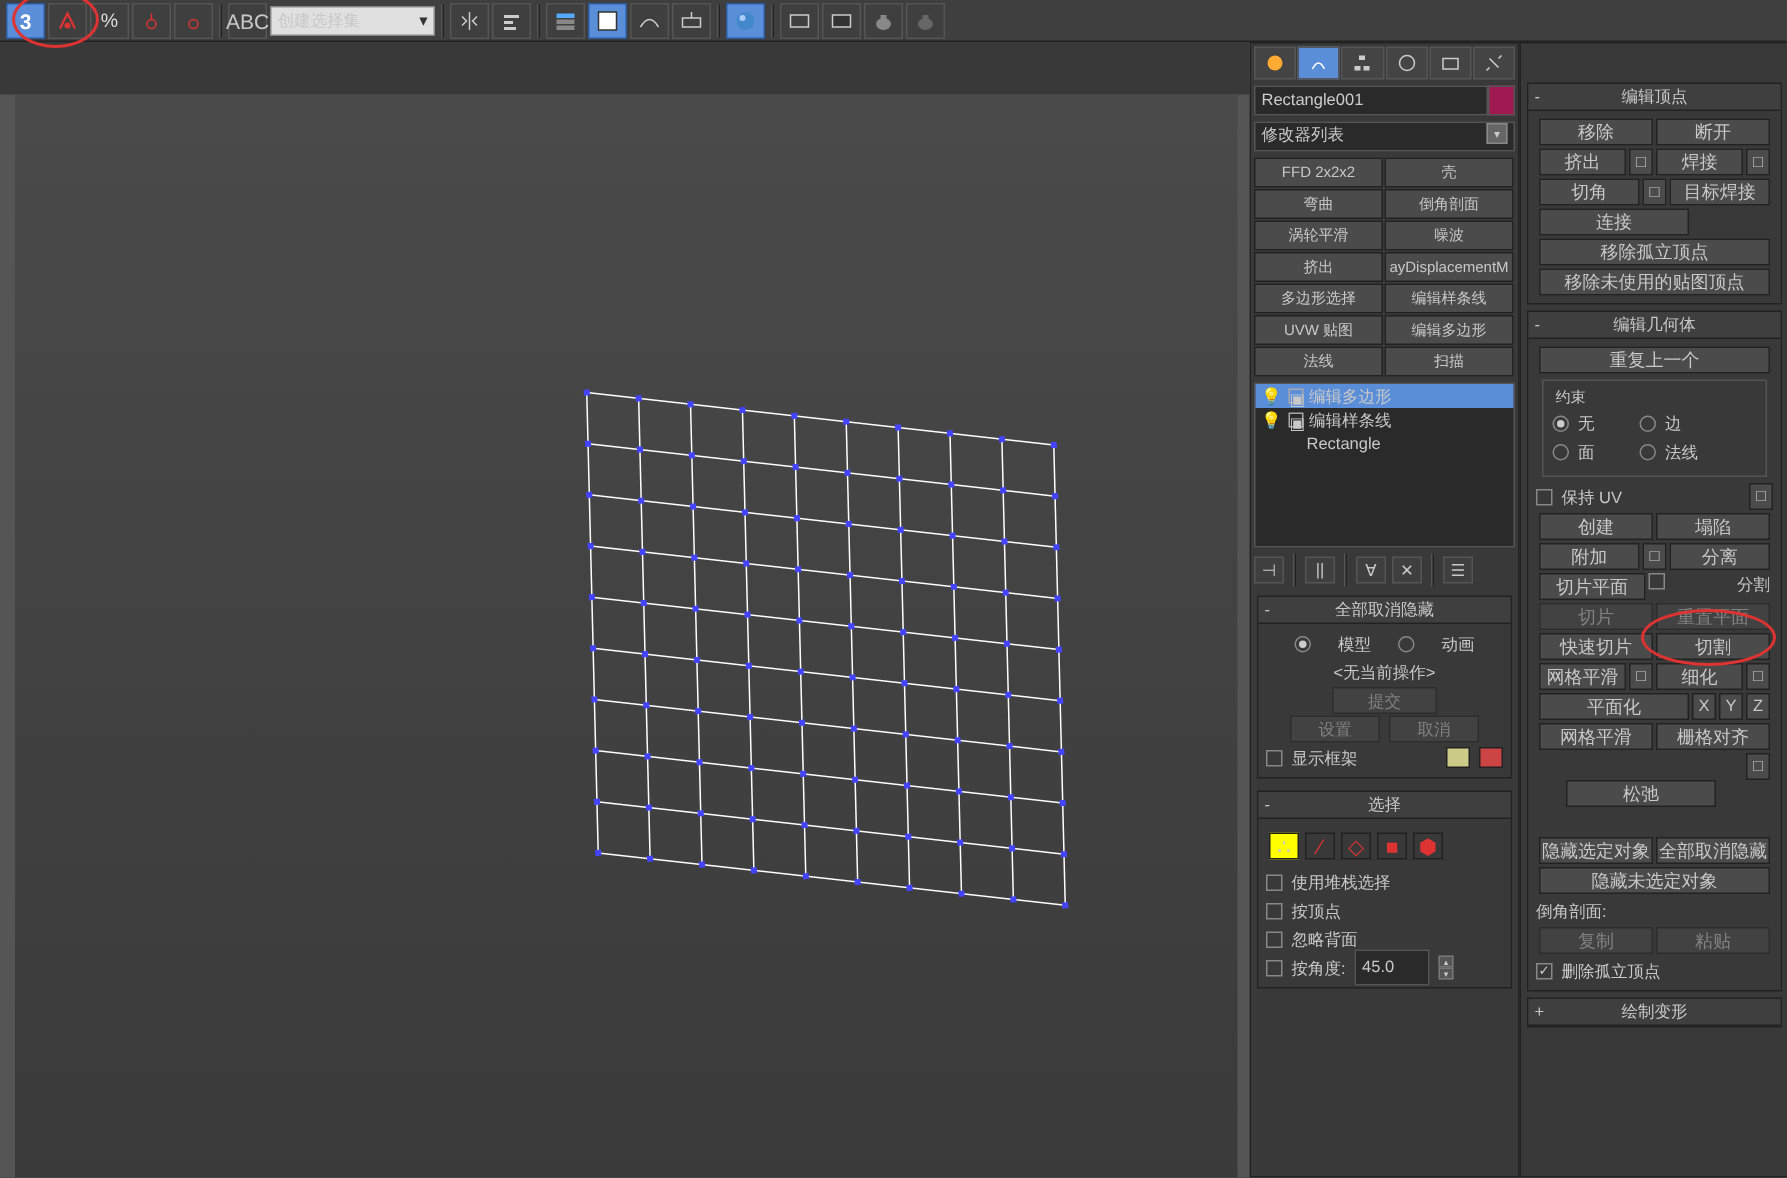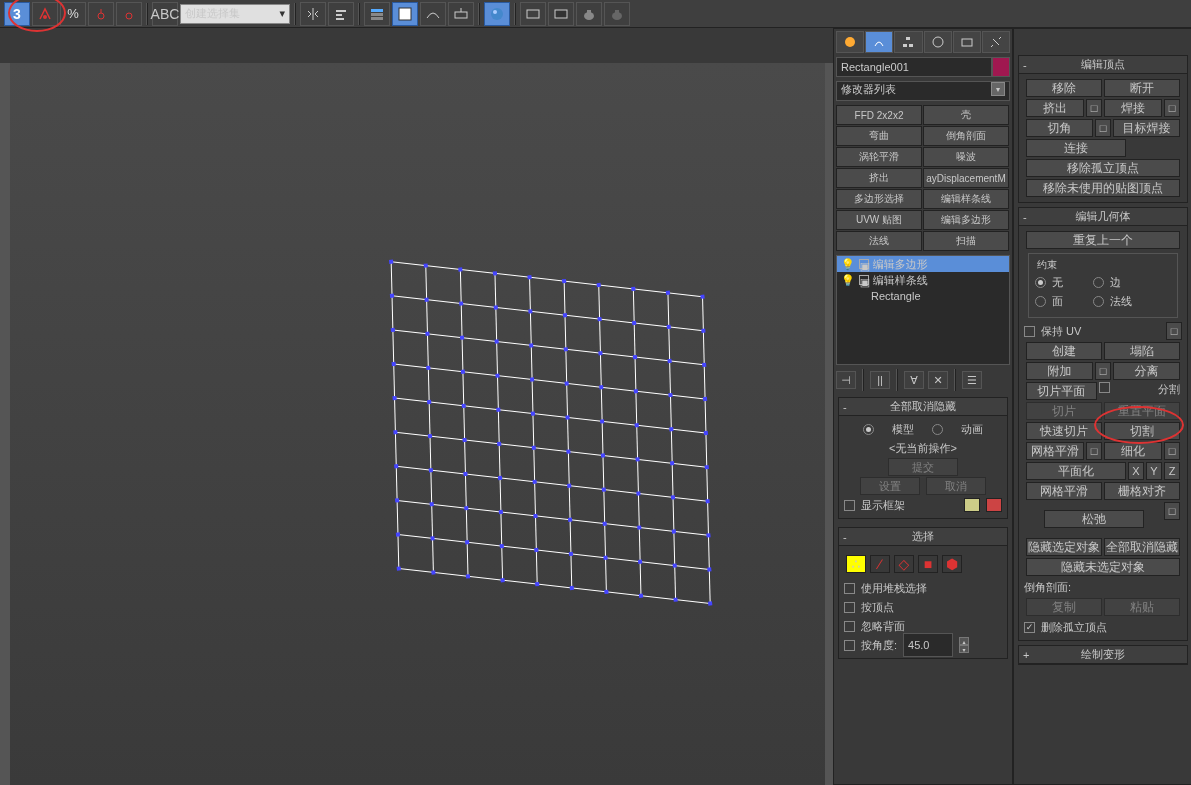--- a/index.html
+++ b/index.html
@@ -559,21 +559,21 @@
                 <div class="ep-btn">平面化</div>
                 <div class="ep-sq">X</div>
                 <div class="ep-sq">Y</div>
                 <div class="ep-sq">Z</div>
               </div>
             <div class="ep-row">
                 <div class="ep-btn">网格平滑</div>
                 <div class="ep-btn">栅格对齐</div>
               </div>
             <div class="ep-row">
-                <div class="ep-btn" style="flex:0 0 100px;margin:8px auto">松弛</div>
+                <div class="ep-btn" style="flex:0 0 100px;margin:18px auto">松弛</div>
                 <div class="ep-sq">□</div>
               </div>
             <div class="ep-row">
                 <div class="ep-btn">隐藏选定对象</div>
                 <div class="ep-btn">全部取消隐藏</div>
               </div>
             <div class="ep-row">
                 <div class="ep-btn">隐藏未选定对象</div>
               </div>
             <div class="row">

